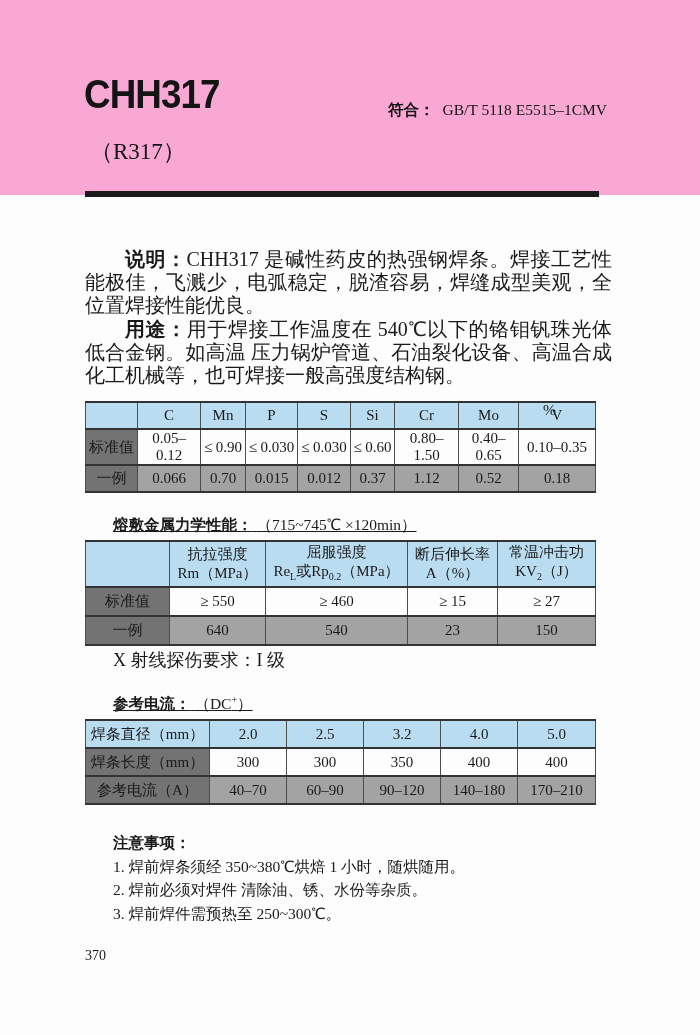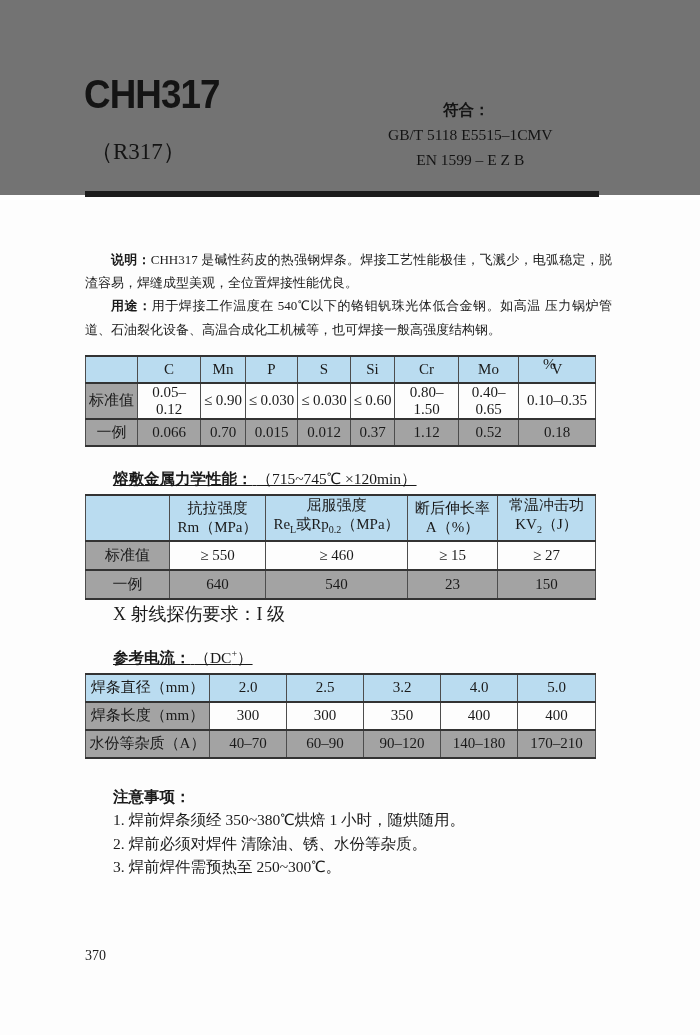--- a/index.html
+++ b/index.html
@@ -2,55 +2,55 @@
 <html><head>
 <meta charset="utf-8">
 <style>
   html,body { margin:0; padding:0; }
   .page {
     position:relative; width:700px; height:1035px;
     background:#fdfdfd; overflow:hidden;
     font-family:"Liberation Serif", serif; color:#1a1a1a;
   }
   
-  .band { position:absolute; top:0; left:0; width:700px; height:195px; background:#737373;text-align:center; }
+  .band { position:absolute; top:0; left:0; width:700px; height:195px; background:#f9a8d4; }
   .model {
     position:absolute; left:84px; top:74px; margin:0;
     font-family:"Liberation Sans", sans-serif; font-weight:900;
     font-size:40px; letter-spacing:-1px; color:#141414; line-height:1;
     transform:scaleX(.92); transform-origin:left;
   }
   .alias { position:absolute; left:90px; top:136px; font-size:23px; color:#141414; }
   .standards { position:absolute; left:388px; top:97px; font-size:15.5px; line-height:25px; color:#141414; }
-  .std-row { display:flex;flex-direction:column; }
+  .std-row { display:flex; }
   .std-label { font-family:"Liberation Sans", sans-serif; font-weight:bold; margin-right:8px; white-space:nowrap; }
   .std-vals div { white-space:nowrap; }
   .bar { position:absolute; left:85px; top:191px; width:514px; height:6px; background:#1b1b1b; }
   
   .content { position:absolute; left:85px; top:198px; width:527px; }
-  .para { margin:0; font-size:13px; line-height:23.2px; text-align:justify; text-indent:2em; }
+  .para { margin:0; font-size:20px; line-height:23.2px; text-align:justify; text-indent:2em; }
   .para.first { margin-top:50px; }
   .para b { font-family:"Liberation Sans", sans-serif; }
   .sec-title { position:relative; margin:0 0 0 28px; font-size:15.5px; white-space:nowrap; }
   .sec-title .t { font-family:"Liberation Sans", sans-serif; font-weight:bold; }
   .mt1 { margin-top:14px; }
   .mt2 { margin-top:22px;text-decoration:underline; }
   .unit { position:absolute; left:430px; top:0; }
   sup { font-size:10px; } sub { font-size:10px; }
   
   table { border-collapse:collapse; table-layout:fixed; text-align:center; font-size:15px; margin-top:4px; }
   td, th {
     padding:0 2px; font-weight:normal; overflow:hidden;
     border-left:1px solid #4d4d4d; border-right:1px solid #4d4d4d;
     border-top:2px solid #333; border-bottom:2px solid #333;
   }
   .chem, .mech, .cur { width:510px; }
   .chem th, .chem td { height:25px; }
   .hdr { background:#badcf0; }
-  .tint { background:#a3a3a3; }
+  .tint { background:#737373; }
   .tint2 { background:#a3a3a3; }
   .mech th { height:44px; line-height:19px; background:#badcf0; }
   .mech td { height:27px; }
   .cur td { height:26px; }
   .xray { margin:2px 0 0 28px; font-size:18px; }
   .notes { margin:26px 0 0 28px; font-size:15.5px; line-height:23.5px; }
   .notes .nt { font-family:"Liberation Sans", sans-serif; font-weight:bold; }
   .pagenum { position:absolute; left:85px; top:948px; font-size:14px; }
 </style>
 </head>
@@ -60,21 +60,20 @@
 
   <div class="band">
     <h1 class="model">CHH317</h1>
     <div class="alias">（R317）</div>
 
     <div class="standards">
       <div class="std-row">
         <span class="std-label">符合：</span>
         <span class="std-vals">
           <div>GB/T 5118 E5515–1CMV</div>
-          <div>EN 1599 – E Z B</div>
         </span>
       </div>
     </div>
   </div>
 
   <div class="bar"></div>
 
   <div class="content">
 
     <p class="para first"><b>说明：</b><span>CHH317 是碱性药皮的热强钢焊条。焊接工艺性能极佳，飞溅少，电弧稳定，脱渣容易，焊缝成型美观，全位置焊接性能优良。</span></p>
@@ -211,21 +210,21 @@
       </tr>
       <tr>
         <td class="tint">焊条长度（mm）</td>
         <td>300</td>
         <td>300</td>
         <td>350</td>
         <td>400</td>
         <td>400</td>
       </tr>
       <tr>
-        <td class="tint">水份等杂质（A）</td>
+        <td class="tint">参考电流（A）</td>
         <td class="tint2">40–70</td>
         <td class="tint2">60–90</td>
         <td class="tint2">90–120</td>
         <td class="tint2">140–180</td>
         <td class="tint2">170–210</td>
       </tr>
     </tbody>
       </table>
 
     <div class="notes">

